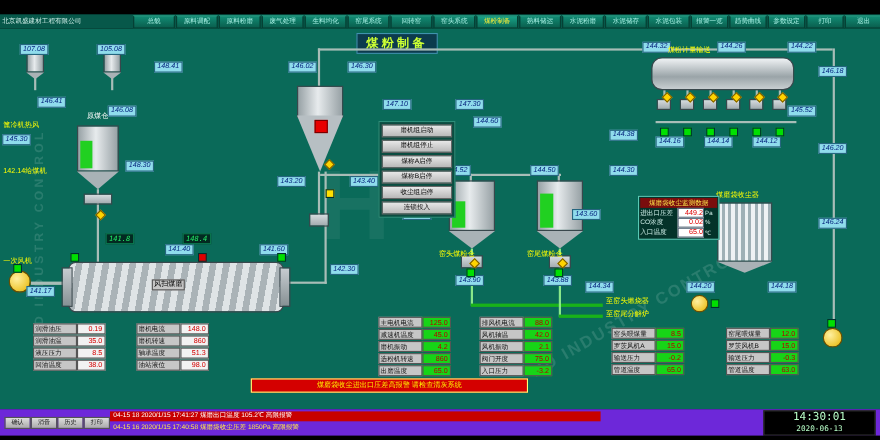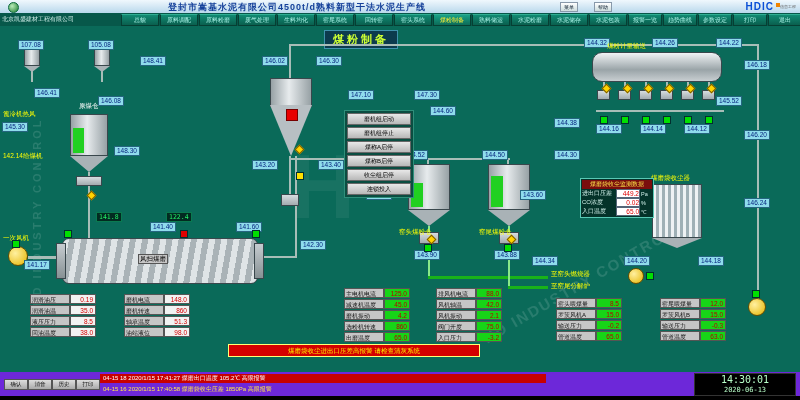--- a/index.html
+++ b/index.html
@@ -27,21 +27,21 @@
   .mitem{flex:none;width:36px;height:10px;line-height:10px;text-align:center;font-size:6px;
     color:#a8f0e4;background:linear-gradient(#118a73,#0a5f4e);border:1px solid #063f33;
     border-top-color:#2fae92;white-space:nowrap;overflow:hidden;}
   .mitem.active{color:#ffee33;background:linear-gradient(#18a287,#0c6b58);}
   .mitem.right{width:32px;}
 
   
   .canvas{position:absolute;left:0;top:26px;width:800px;height:346px;background:#0a6a59;overflow:hidden;}
   .scrtitle{position:absolute;left:324px;top:4px;padding:1px 8px;background:#0c3b4d;
     border:1px solid #3f93ad;color:#ccff33;font-size:11px;font-weight:bold;letter-spacing:3px;}
-  .tag{position:absolute;height:8px;line-height:8px;padding:0 2px;font-size:6.5px;white-space:nowrap;}
+  .tag{position:absolute;height:8px;line-height:8px;padding:0 2px;font-size:6.5px;white-space:nowrap;font-style:italic;}
   .tag-c{background:#8fdcec;color:#06257d;border:1px solid #25657f;}
   .tag-d{background:#032a21;color:#22ee66;border:1px solid #0a7a50;
     font-family:"DejaVu Sans Mono",monospace;}
   .lbl{position:absolute;font-size:6.5px;line-height:8px;white-space:nowrap;padding:0 1px;}
   .pipe,.eq,.valve,.stat{position:absolute;}
   .valve{width:5px;height:5px;background:#ffd400;border:1px solid #7a5a00;transform:rotate(45deg);}
   .stat{width:6px;height:6px;border:1px solid #012f2f;}
   .sb{position:absolute;left:0;top:0;right:0;border:1px solid #39474c;box-sizing:border-box;
     background:linear-gradient(90deg,#97a1a5,#e7ebed 45%,#97a1a5);}
   .lvl{position:absolute;left:2px;bottom:2px;width:30%;background:#21d021;}
@@ -104,31 +104,20 @@
   .wm{position:absolute;color:rgba(255,255,255,.13);font-weight:bold;white-space:nowrap;pointer-events:none;}
   .wm1{left:-58px;top:180px;transform:rotate(-90deg);font-size:11px;letter-spacing:3px;}
   .wm2{left:470px;top:250px;transform:rotate(-30deg);font-size:15px;letter-spacing:2px;}
   .wm3{left:290px;top:110px;font-size:90px;color:rgba(255,255,255,.06);}
 </style>
 </head>
 <body>
 
 <div class="screen">
 
-  <div class="hdr">
-    <div class="logo-dot"></div>
-    <div class="hdr-title">登封市嵩基水泥有限公司4500t/d熟料新型干法水泥生产线</div>
-    <div id="hdr-btns">
-        <div class="hbtn" style="left: 560px;">菜单</div>
-        <div class="hbtn" style="left: 594px;">帮助</div>
-      </div>
-    <div class="hdic">HDIC</div>
-    <div class="hdic-sq"></div>
-    <div class="hdic-sub">信息工程</div>
-  </div>
 
   <div class="menu">
     <div class="company">北京凯盛建材工程有限公司</div>
     <div id="menu-items" style="display:flex;gap:1px">
         <div class="mitem">总貌</div>
         <div class="mitem">原料调配</div>
         <div class="mitem">原料粉磨</div>
         <div class="mitem">废气处理</div>
         <div class="mitem">生料均化</div>
         <div class="mitem">窑尾系统</div>
@@ -293,21 +282,21 @@
       <div class="tag tag-c" style="left: 716px; top: 70px;">145.52</div>
       <div class="tag tag-c" style="left: 744px; top: 34px;">146.18</div>
       <div class="tag tag-c" style="left: 744px; top: 104px;">146.20</div>
       <div class="tag tag-c" style="left: 744px; top: 172px;">146.24</div>
       <div class="tag tag-c" style="left: 624px; top: 230px;">144.20</div>
       <div class="tag tag-c" style="left: 698px; top: 230px;">144.18</div>
       <div class="tag tag-c" style="left: 532px; top: 230px;">144.34</div>
       <div class="tag tag-c" style="left: 414px; top: 224px;">143.90</div>
       <div class="tag tag-c" style="left: 494px; top: 224px;">143.88</div>
       <div class="tag tag-c" style="left: 300px; top: 214px;">142.30</div>
-      <div class="tag tag-d" style="left: 166px; top: 186px;">122.4</div>
+      <div class="tag tag-d" style="left: 166px; top: 186px;">148.4</div>
       <div class="tag tag-d" style="left: 96px; top: 186px;">141.8</div>
       <div class="lbl" style="left: 2px; top: 126px; color: rgb(255, 255, 0);">142.14给煤机</div>
       <div class="lbl" style="left: 78px; top: 76px; color: rgb(255, 255, 255);">原煤仓</div>
       <div class="lbl" style="left: 2px; top: 84px; color: rgb(255, 255, 0);">篦冷机热风</div>
       <div class="lbl" style="left: 2px; top: 208px; color: rgb(255, 255, 0);">一次风机</div>
       <div class="lbl" style="left: 138px; top: 228px; color: rgb(0, 0, 0); background: rgb(198, 198, 198); border: 1px solid rgb(85, 85, 85);">风扫煤磨</div>
       <div class="lbl" style="left: 398px; top: 202px; color: rgb(255, 255, 0);">窑头煤粉仓</div>
       <div class="lbl" style="left: 478px; top: 202px; color: rgb(255, 255, 0);">窑尾煤粉仓</div>
       <div class="lbl" style="left: 606px; top: 16px; color: rgb(255, 255, 0);">煤粉计量输送</div>
       <div class="lbl" style="left: 650px; top: 148px; color: rgb(255, 255, 0);">煤磨袋收尘器</div>

